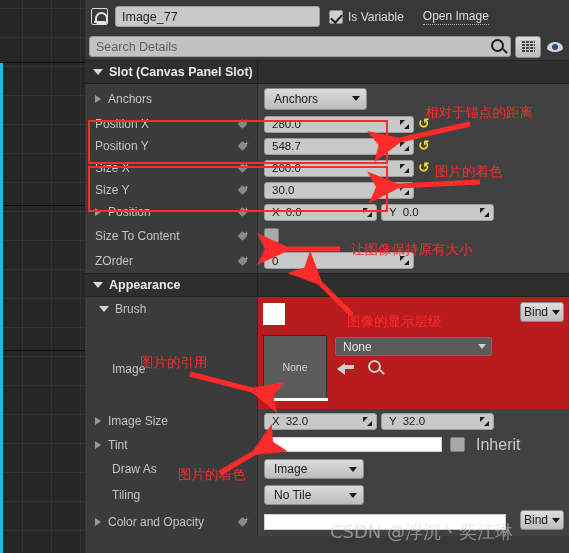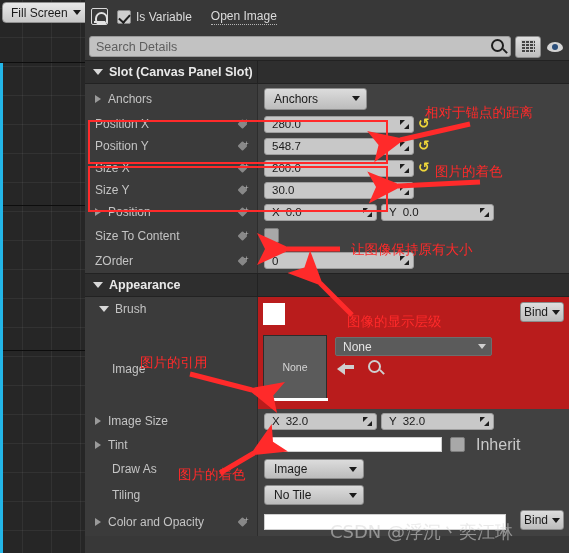--- a/index.html
+++ b/index.html
@@ -280,30 +280,29 @@
 </head>
 <body>
 
 <div id="app">
 
   <div id="viewport">
     <div class="vp-heavy-line" style="top:62px"></div>
     <div class="vp-heavy-line" style="top:205px"></div>
     <div class="vp-heavy-line" style="top:350px"></div>
     <div id="vp-sel-edge"></div>
-    <div id="fill-screen-btn">
-      <span>Fill Screen</span>
-      <span class="caret-dn"></span>
-    </div>
   </div>
 
   <div id="details">
 
     <div id="hdr-row">
       <span id="widget-icon"></span>
+      <div id="name-field">
+        <span>Image_77</span>
+      </div>
       <div id="isvar-wrap">
         <span id="isvar-box"></span>
         <span class="hdr-label">Is Variable</span>
       </div>
       <span id="open-image-link">Open Image</span>
     </div>
 
     <div id="search-row">
       <div id="search-input">
         <span>Search Details</span>

